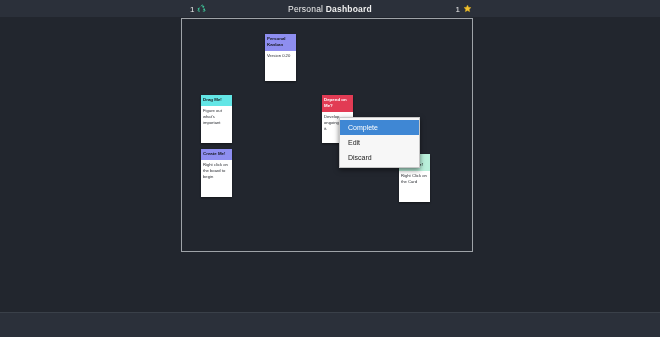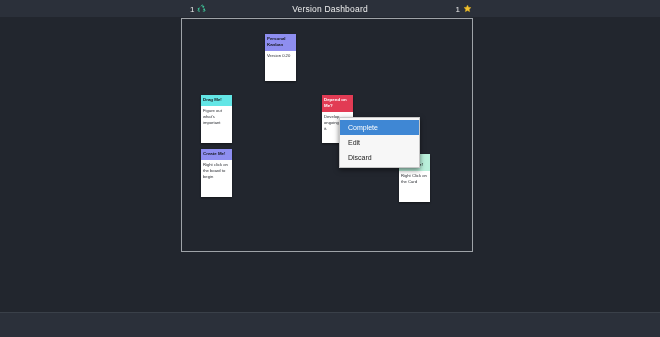--- a/index.html
+++ b/index.html
@@ -41,21 +41,21 @@
 
   #app-title {
     position: absolute;
     left: 0; right: 0;
     top: 4px;
     text-align: center;
     font-size: 8.5px;
     letter-spacing: 0.2px;
     color: #efefef;
   }
-  #app-title .strong { font-weight: normal; }
+  #app-title .strong { font-weight: bold; }
 
   
   #board {
     position: absolute;
     left: 181px;
     top: 18px;
     width: 292px;
     height: 234px;
     border: 1px solid #9fa3a8;
     box-sizing: border-box;
@@ -157,21 +157,21 @@
 <div class="counter" id="counter-star">
   <span>1</span>
   <span class="ico">
     <svg width="9" height="9" viewBox="0 0 24 24" fill="#f2c12e" stroke="#d8a81f" stroke-width="1">
       <path d="M12 2.6l2.9 6 6.6.9-4.8 4.6 1.2 6.5L12 17.5 6.1 20.6l1.2-6.5L2.5 9.5l6.6-.9z"></path>
     </svg>
   </span>
 </div>
 
 <div id="app-title">
-  <span>Version</span>
+  <span>Personal</span>
   <span class="strong">Dashboard</span>
 </div>
 
 <div id="board">
 
   <div class="card" id="card-kanban" style="left:83px; top:15px;">
     <div class="card-head">Personal Kanban</div>
     <div class="card-body">Version 0.20</div>
   </div>
 

